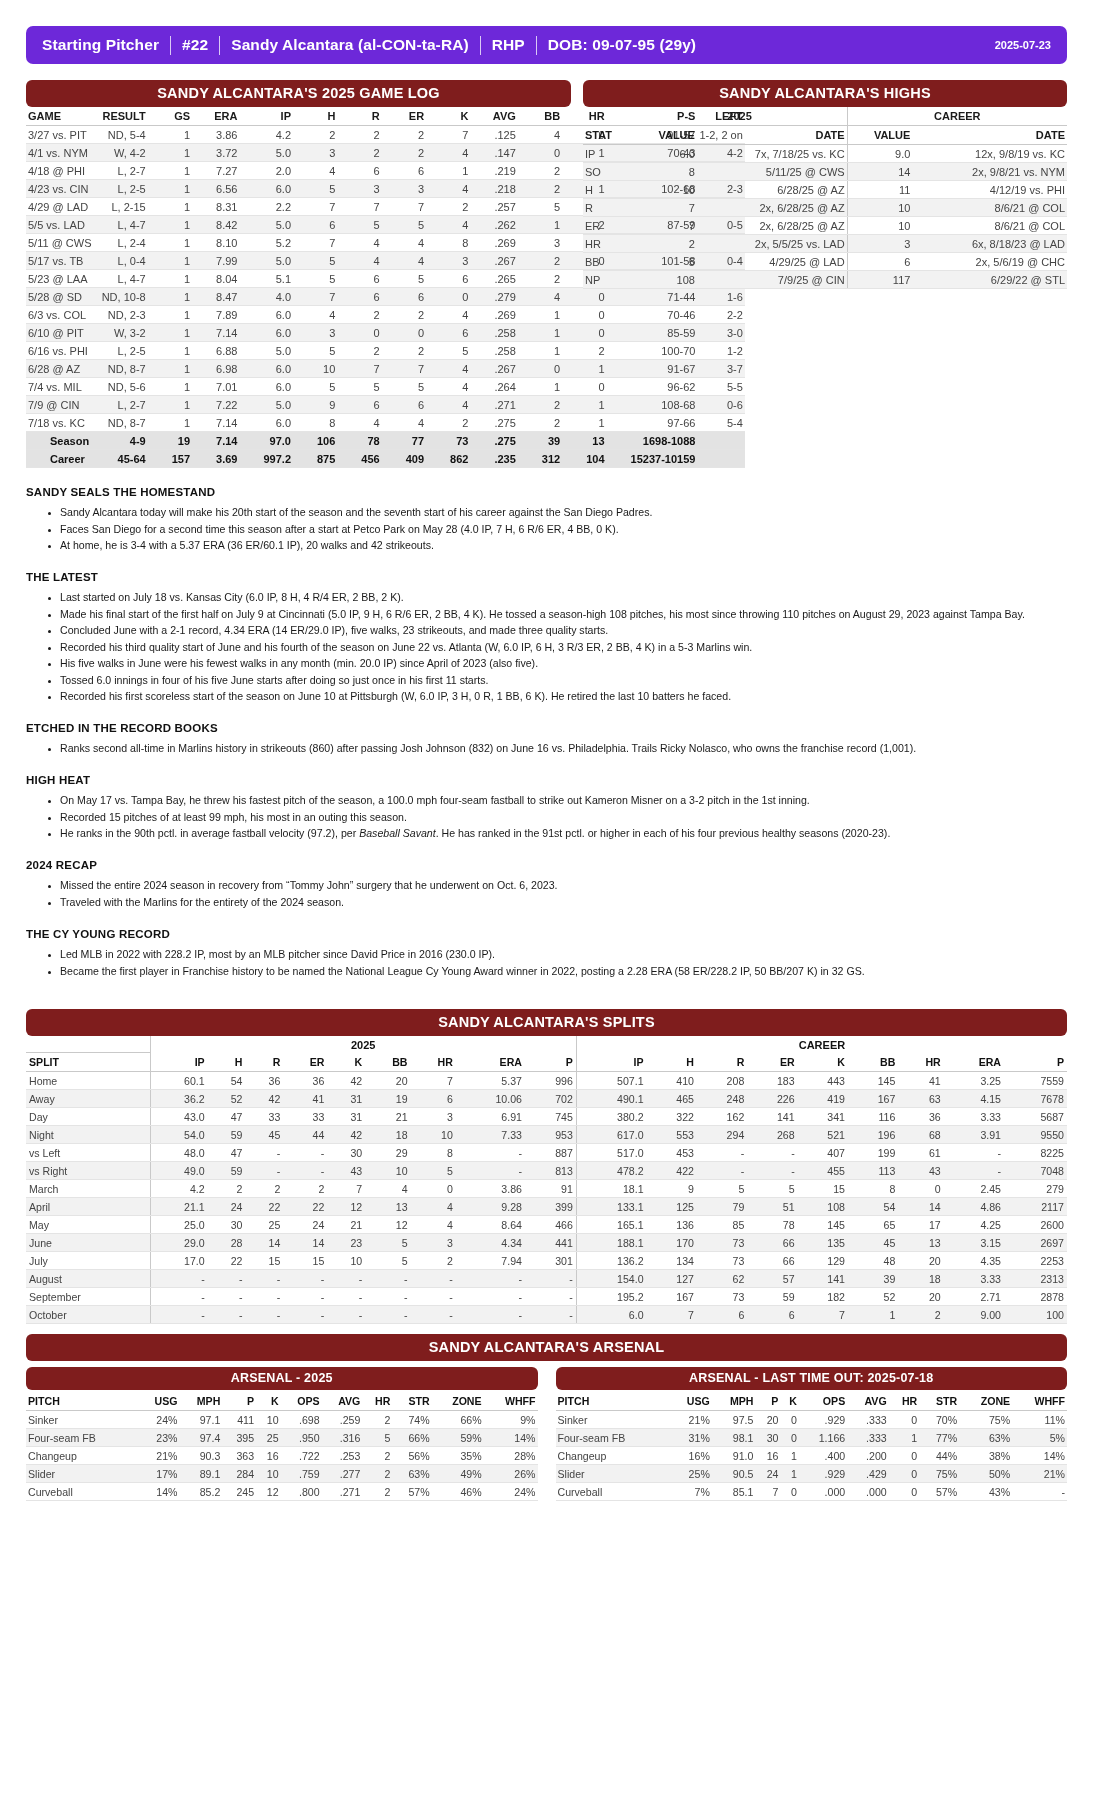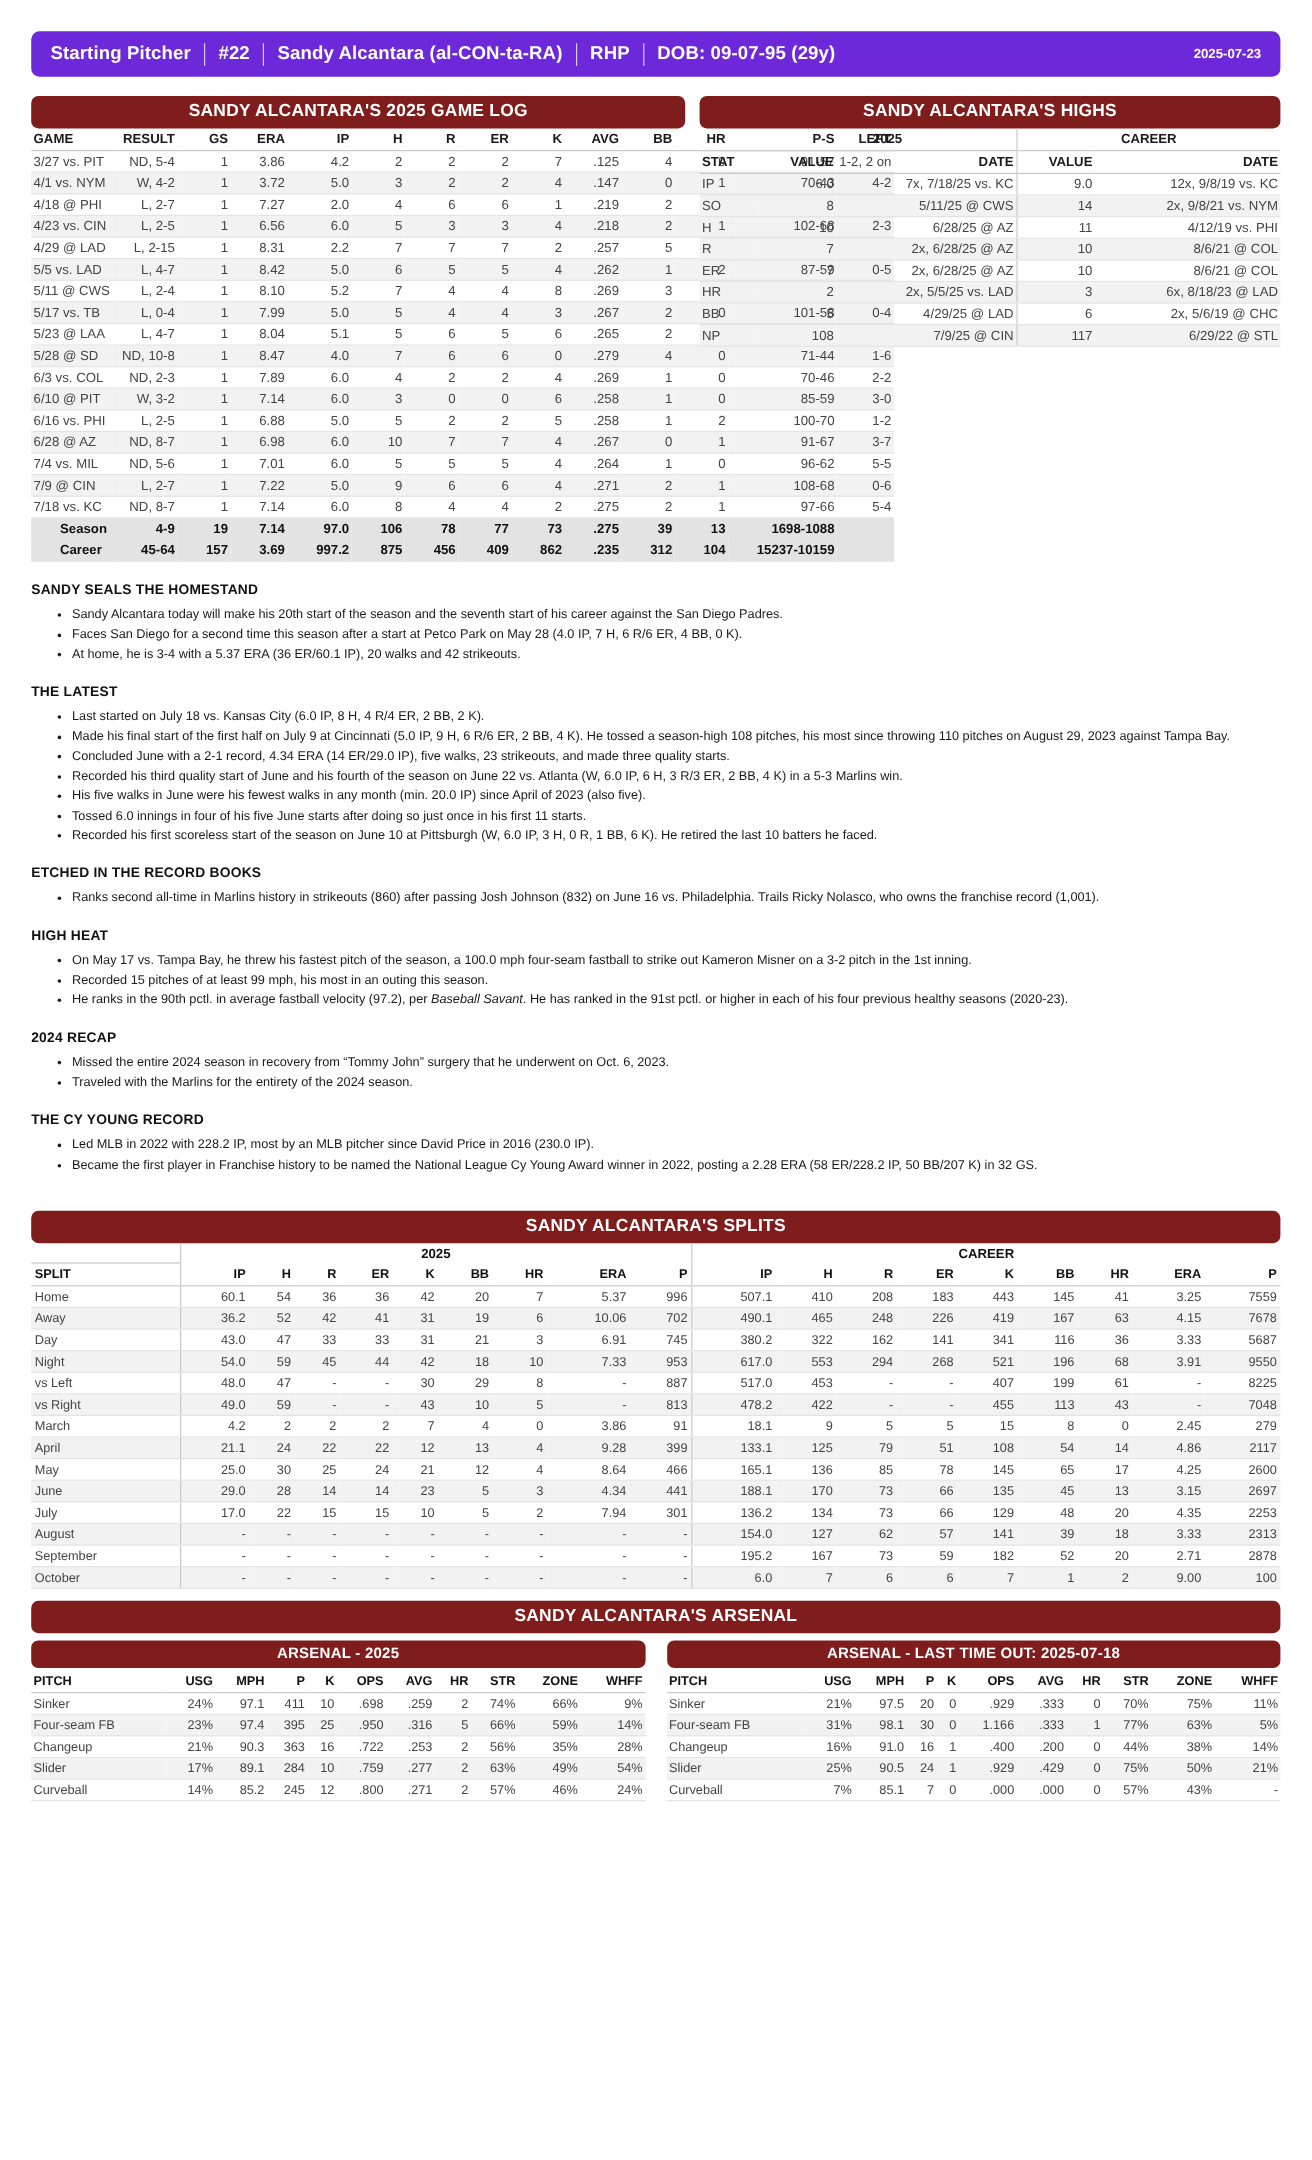--- a/index.html
+++ b/index.html
@@ -1039,21 +1039,21 @@
                 <td class="ta-l">Slider</td>
                 <td class="ta-r">17%</td>
                 <td class="ta-r">89.1</td>
                 <td class="ta-r">284</td>
                 <td class="ta-r">10</td>
                 <td class="ta-r">.759</td>
                 <td class="ta-r">.277</td>
                 <td class="ta-r">2</td>
                 <td class="ta-r">63%</td>
                 <td class="ta-r">49%</td>
-                <td class="ta-r">54%</td>
+                <td class="ta-r">26%</td>
               </tr>
               <tr>
                 <td class="ta-l">Curveball</td>
                 <td class="ta-r">14%</td>
                 <td class="ta-r">85.2</td>
                 <td class="ta-r">245</td>
                 <td class="ta-r">12</td>
                 <td class="ta-r">.800</td>
                 <td class="ta-r">.271</td>
                 <td class="ta-r">2</td>

